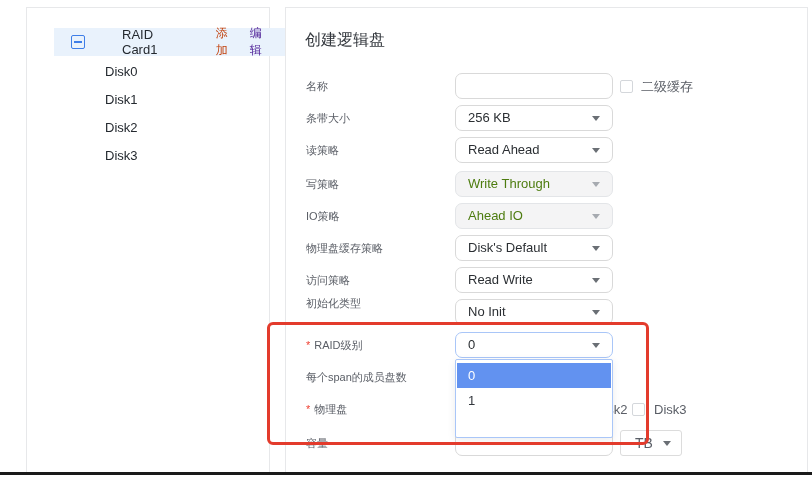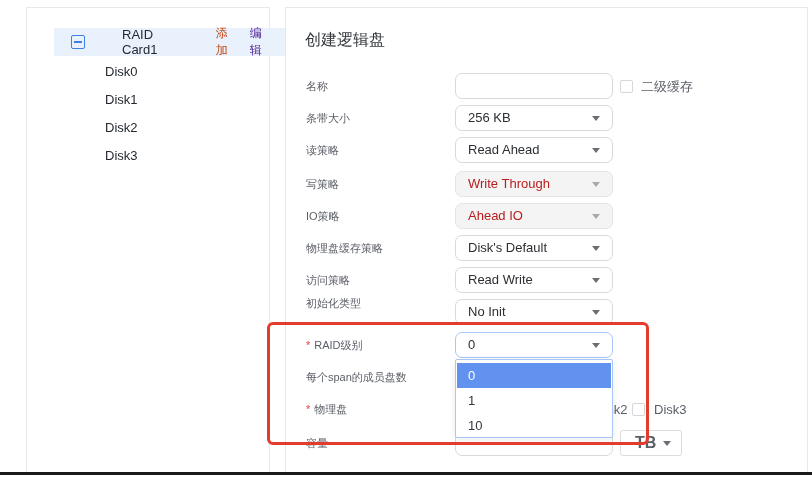--- a/index.html
+++ b/index.html
@@ -28,21 +28,21 @@
   
   .form-title{position:absolute;left:305px;top:30px;font-size:16px;color:#33373d;}
   .f-label{position:absolute;left:306px;height:26px;line-height:26px;font-size:11px;color:#5a5e66;white-space:nowrap;}
   .req{color:#f04134;margin-right:4px;}
   .ctrl{
     position:absolute;left:455px;width:158px;height:26px;box-sizing:border-box;
     border:1px solid #d9d9d9;border-radius:7px;background:#fff;font-size:13px;
   }
   input.ctrl{padding:0 10px;color:#2b2f33;outline:none;font-family:inherit;}
   .select{line-height:24px;padding:0 26px 0 12px;color:#2b2f33;cursor:pointer;white-space:nowrap;overflow:hidden;}
-  .select.disabled{background:#f4f4f5;border-color:#e3e5e8;color:#b91c1c;cursor:default;}
+  .select.disabled{background:#f4f4f5;border-color:#e3e5e8;color:#4d7c0f;cursor:default;}
   .select.focused{border-color:#a9c6f8;}
   .chev{position:absolute;right:12px;top:10px;width:0;height:0;
     border-left:4px solid transparent;border-right:4px solid transparent;border-top:5px solid #6a6f75;}
   .select.disabled .chev{border-top-color:#a6aab0;}
 
   .checkbox{width:13px;height:13px;box-sizing:border-box;border:1px solid #d4d7db;border-radius:2px;background:#fff;cursor:pointer;flex:0 0 auto;}
   .cb-abs{position:absolute;}
   .cb-label{position:absolute;font-size:13px;color:#5a5e66;height:14px;line-height:14px;}
 
   
@@ -54,22 +54,22 @@
   .dd-option{height:25px;line-height:25px;padding-left:11px;font-size:13px;color:#33373d;cursor:pointer;}
   .dd-option.active{background:#6292f0;color:#fff;}
 
   
   .pd-row{position:absolute;left:455px;top:396px;height:26px;display:flex;align-items:center;z-index:1;}
   .pd-item{display:flex;align-items:center;width:59px;flex:0 0 auto;}
   .pd-item .pd-text{margin-left:9px;font-size:13px;color:#5a5e66;}
 
   
   .unit-select{position:absolute;left:620px;top:430px;width:62px;height:26px;box-sizing:border-box;
-    border:1px solid #dcdcdc;border-radius:3px;background:#fff;font-size:16px;color:#5a5e66;
-    line-height:24px;padding-left:14px;cursor:pointer;font-weight:bold;}
+    border:1px solid #dcdcdc;border-radius:3px;background:#fff;font-size:14px;color:#5a5e66;
+    line-height:24px;padding-left:14px;cursor:pointer;}
 
   
   .red-rect{position:absolute;left:267px;top:322px;width:382px;height:123px;box-sizing:border-box;
     border:3px solid #e33b2c;border-radius:6px;z-index:10;pointer-events:none;}
 
   .bottom-line{position:absolute;left:0;top:472px;width:812px;height:3px;background:#1a1a1a;}
 </style>
 </head>
 <body>
 
@@ -176,20 +176,19 @@
   <div class="f-label" style="top:430px;">容量</div>
   <input class="ctrl" style="top: 430px;" value="">
   <div class="unit-select">
     <span>TB</span>
     <span class="chev" style="right:10px;"></span>
   </div>
 
   <div class="dd-panel">
     <div class="dd-option active">0</div>
     <div class="dd-option">1</div>
-    <div class="dd-option">10</div>
   </div>
 
   <div class="red-rect"></div>
 
   <div class="bottom-line"></div>
 
 </div>
 
 </body></html>

